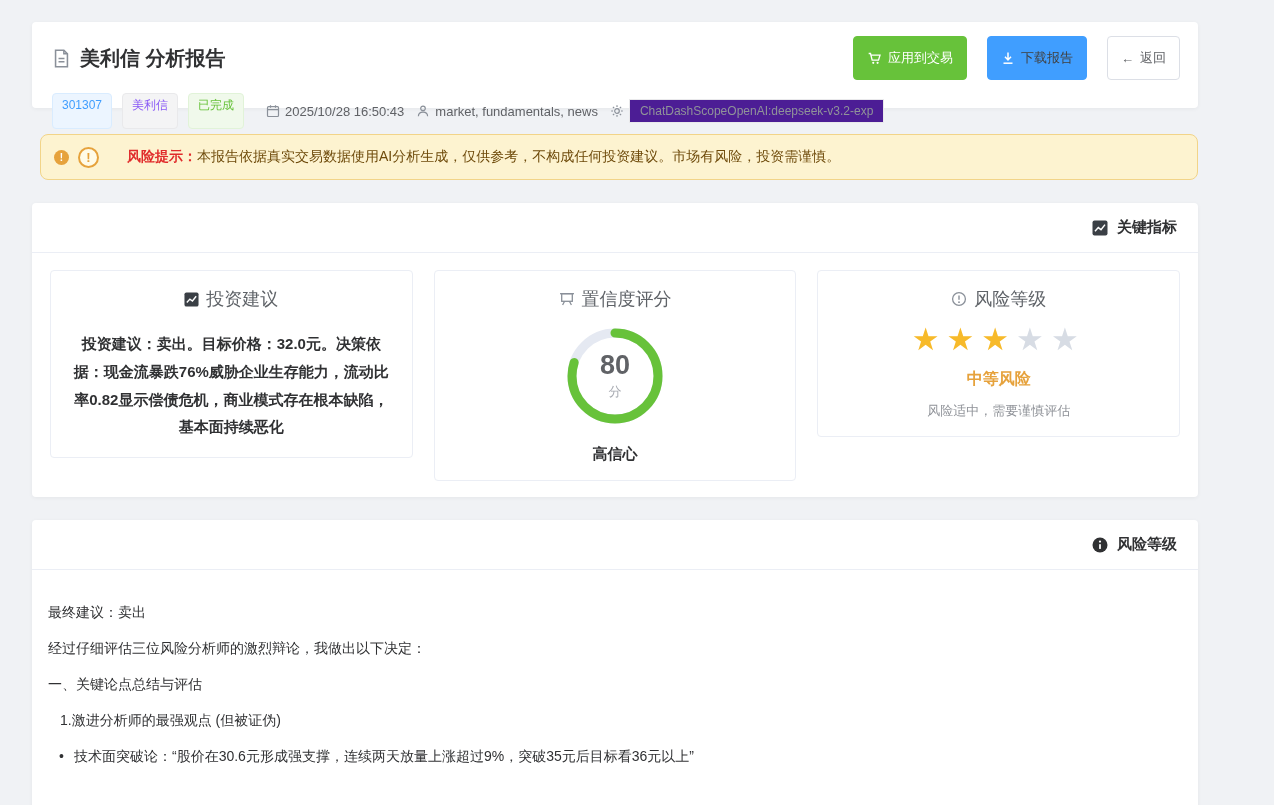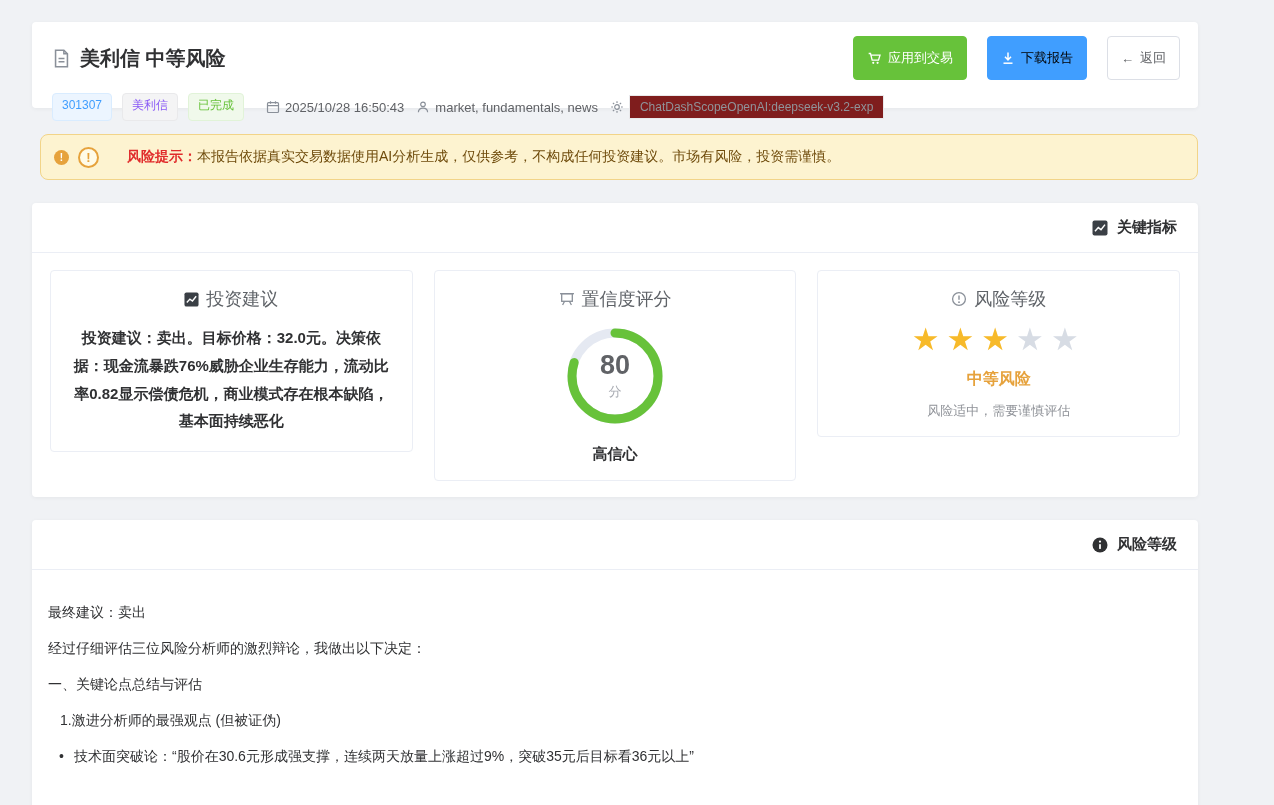--- a/index.html
+++ b/index.html
@@ -18,34 +18,34 @@
   .title-row { display:flex; align-items:center; }
   .title-left { display:flex; align-items:center; gap:9px; flex:1; }
   .page-title { font-size:20px; font-weight:bold; color:#303133; }
   .btns { display:flex; gap:20px; align-items:center; }
   .btn {
     height:44px; display:inline-flex; align-items:center; gap:6px;
     padding:0 13px; border-radius:4px; font-size:13px; cursor:pointer;
     border:1px solid transparent; white-space:nowrap;
   }
   .btn-green { background:#67c23a; border-color:#67c23a; color:#fff; }
-  .btn-blue  { background:#409eff; border-color:#409eff; color:#000000; }
+  .btn-blue  { background:#409eff; border-color:#409eff; color:#404040; }
   .btn-plain { background:#fff; border-color:#dcdfe6; color:#606266; }
   .meta-row { display:flex; align-items:center; margin-top:13px; font-size:13px; color:#606266; }
   .tag {
-    height:28px; line-height:22px; padding:0 9px; border-radius:4px;
+    height:36px; line-height:22px; padding:0 9px; border-radius:4px;
     font-size:12px; border:1px solid; margin-right:10px; white-space:nowrap;
   }
   .tag-primary { color:#409eff; background:#ecf5ff; border-color:#d9ecff; }
   .tag-info    { color:#8b5cf6; background:#f4f4f5; border-color:#e9e9eb; }
   .tag-success { color:#67c23a; background:#f0f9eb; border-color:#e1f3d8; }
   .meta-item { display:flex; align-items:center; gap:5px; margin-left:12px; white-space:nowrap; }
   .model-tag {
     height:24px; line-height:22px; padding:0 10px; border-radius:0; font-size:12px;
-    color:#909399; background:#7f1d1d; border:1px solid #e9e9eb; white-space:nowrap;
+    color:#909399; background:#4c1d95; border:1px solid #e9e9eb; white-space:nowrap;
   }
   .icon { display:inline-flex; align-items:center; justify-content:center; line-height:0; }
   
   #risk-banner {
     position:absolute; top:134px; left:40px; width:1158px; height:46px;
     background:#fdf3d0; border:1px solid #f2d488; border-radius:8px;
     display:flex; align-items:center; padding:0 13px; font-size:14px;
   }
   .warn-dot {
     width:15px; height:15px; border-radius:50%; background:#e6a23c; color:#fff;
@@ -61,21 +61,21 @@
   .risk-text { color:#6e4a0a; }
   
   #metrics-card { top:203px; height:294px; }
   .section-head {
     height:50px; display:flex; align-items:center; gap:9px; padding:0 21px;
     border-bottom:1px solid #ebeef5; font-size:15px; font-weight:bold; color:#303133;justify-content:flex-end;
   }
   .metrics-body { display:flex; gap:21px; padding:17px 18px; align-items:flex-start; }
   .metric-card { flex:1; border:1px solid #ebeef5; border-radius:4px; padding:16px 18px; text-align:center; background:#fff; }
   .metric-head { display:flex; align-items:center; justify-content:center; gap:7px; color:#5f6368; font-size:18px; }
-  .rec-text { margin-top:13px; font-weight:bold; font-size:15px; line-height:1.85; color:#303133; }
+  .rec-text { margin-top:19px; font-weight:bold; font-size:15px; line-height:1.85; color:#303133; }
   .gauge-wrap { position:relative; width:96px; height:96px; margin:17px auto 0;text-align:center; }
   .gauge-center { position:absolute; inset:0; display:flex; flex-direction:column; align-items:center; justify-content:center; }
   .gauge-score { font-size:27px; font-weight:bold; color:#606266; line-height:1; }
   .gauge-unit { font-size:13px; color:#a8abb2; margin-top:4px; }
   .gauge-label { margin-top:21px; font-weight:bold; font-size:15px; color:#303133; }
   .stars { margin-top:13px; font-size:31px; line-height:1; letter-spacing:7px; }
   .star-on { color:#f7ba2a; } .star-off { color:#d7dce4; }
   .risk-level { margin-top:14px; font-size:16px; font-weight:bold; color:#e6a23c; }
   .risk-desc { margin-top:12px; font-size:13px; color:#909399; }
   
@@ -93,21 +93,21 @@
 <div class="card" id="header-card">
   <div class="title-row">
     <div class="title-left">
       <span class="icon">
         <svg width="19" height="19" viewBox="0 0 16 16">
             <path d="M3 1h7l3 3v11H3z" fill="none" stroke="#8a9099" stroke-width="1.3"></path>
             <path d="M10 1v3h3" fill="none" stroke="#8a9099" stroke-width="1.3"></path>
             <path d="M5.5 8h5M5.5 10.8h5" stroke="#8a9099" stroke-width="1.2"></path>
           </svg>
       </span>
-      <span class="page-title">美利信 中等风险</span>
+      <span class="page-title">美利信 分析报告</span>
     </div>
     <div class="btns">
       <button class="btn btn-green">
         <span class="icon">
           <svg width="15" height="15" viewBox="0 0 18 18">
               <path d="M2 3h2.2l2 8h7.6l1.8-6H5" fill="none" stroke="#fff" stroke-width="1.6"></path>
               <circle cx="7.5" cy="14.2" r="1.3" fill="#fff"></circle>
               <circle cx="12.7" cy="14.2" r="1.3" fill="#fff"></circle>
             </svg>
         </span>

